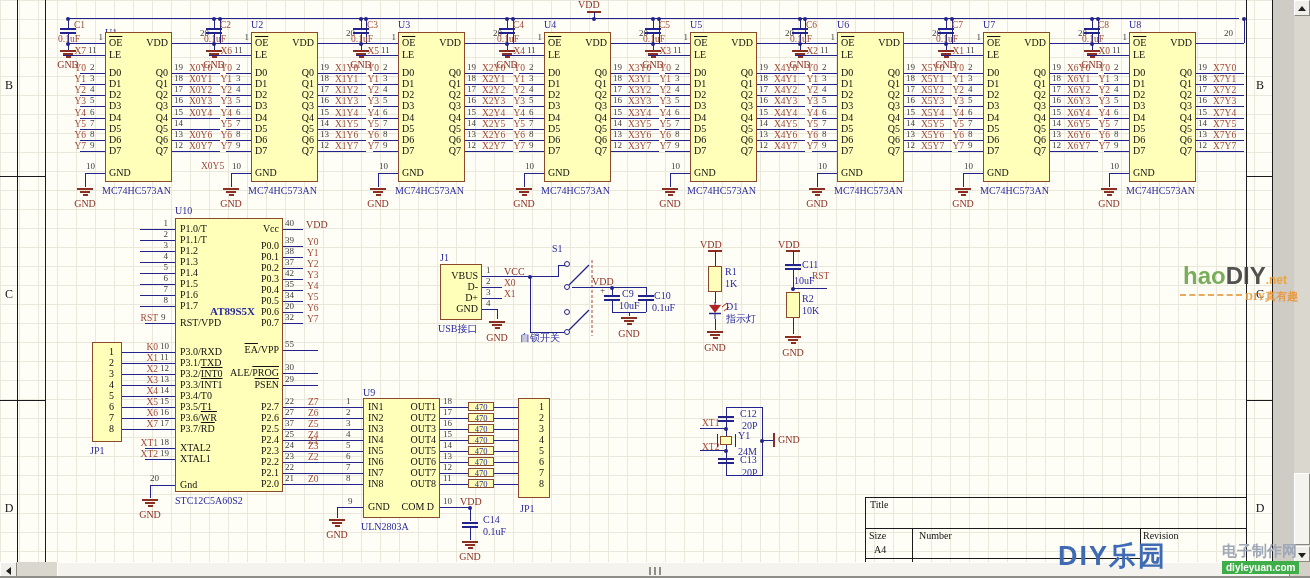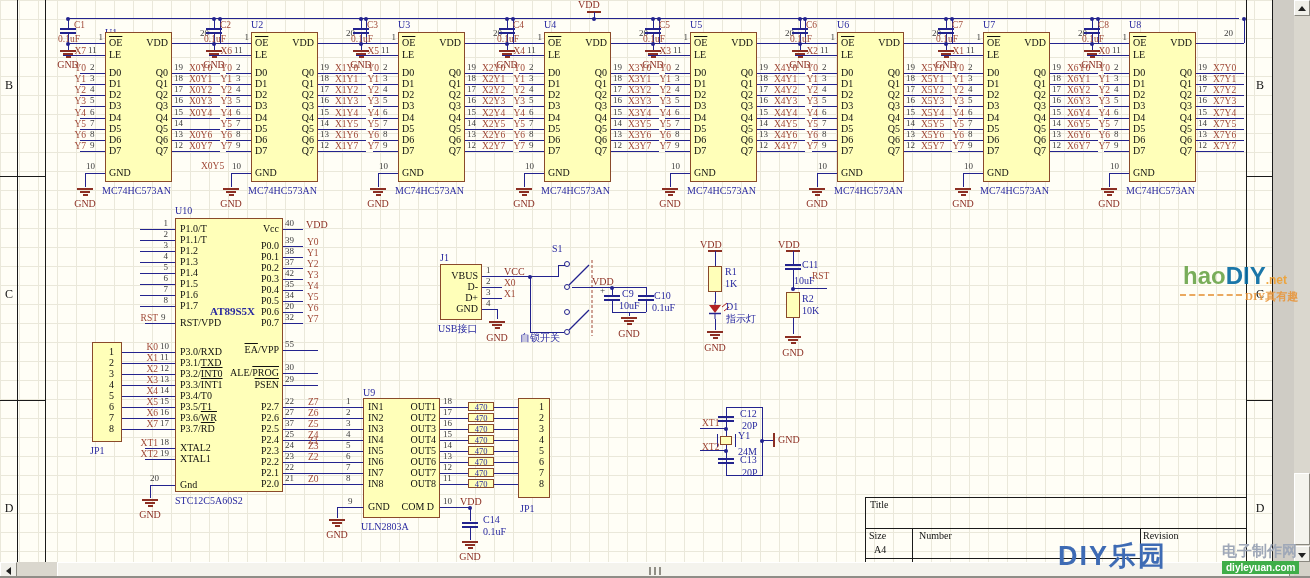--- a/index.html
+++ b/index.html
@@ -26,21 +26,21 @@
 .ov{text-decoration:overline}
 .zone{position:absolute;color:#111;font-size:12px;text-align:center}
 .tbl{position:absolute;font-size:10px;color:#111;white-space:nowrap}
 .sbtrack{position:absolute;background:#DAD7CE}
 .sbbtn{position:absolute;background:#F0EFE9;border:1px solid;border-color:#FFFFFF #8A8880 #8A8880 #FFFFFF;box-sizing:border-box}
 .sbthumb{position:absolute;background:#F4F3ED;border:1px solid;border-color:#FFFFFF #8A8880 #8A8880 #FFFFFF;box-sizing:border-box;border-radius:1px}
 .sbcorner{position:absolute;background:#D4D1C8}
 .tri{position:absolute;width:0;height:0}
 .grip{position:absolute;top:4px;width:2px;height:8px;background:#908E86}
 .wm-hao{color:#6BA54A;font-weight:bold;font-size:24px;font-family:"Liberation Sans",sans-serif}
-.wm-diy{color:#0369a1;font-weight:bold;font-size:24px;font-family:"Liberation Sans",sans-serif}
+.wm-diy{color:#404040;font-weight:bold;font-size:24px;font-family:"Liberation Sans",sans-serif}
 .wm-net{color:#F0A030;font-weight:bold;font-size:12px;font-family:"Liberation Sans",sans-serif}
 .wm-slogan{position:absolute;left:62px;top:27px;color:#E8963C;font-size:11px;font-weight:bold;white-space:nowrap}
 .wm-dash{position:absolute;left:-3px;top:32px;width:62px;border-top:2px dashed #E8A050}
 .wm-big{position:absolute;left:0;top:0;color:#3E6BB4;font-weight:bold;font-size:27px;letter-spacing:2px;
   font-family:"Liberation Sans",sans-serif;white-space:nowrap}
 .wm-sub{position:absolute;left:164px;top:4px;color:#9FA8B8;font-weight:bold;font-size:15px;white-space:nowrap}
 .wm-url{position:absolute;left:164px;top:23px;background:#3FAE49;color:#fff;font-size:10px;font-weight:bold;
   padding:1px 4px;font-family:"Liberation Sans",sans-serif;white-space:nowrap}
 </style>
 </head>

